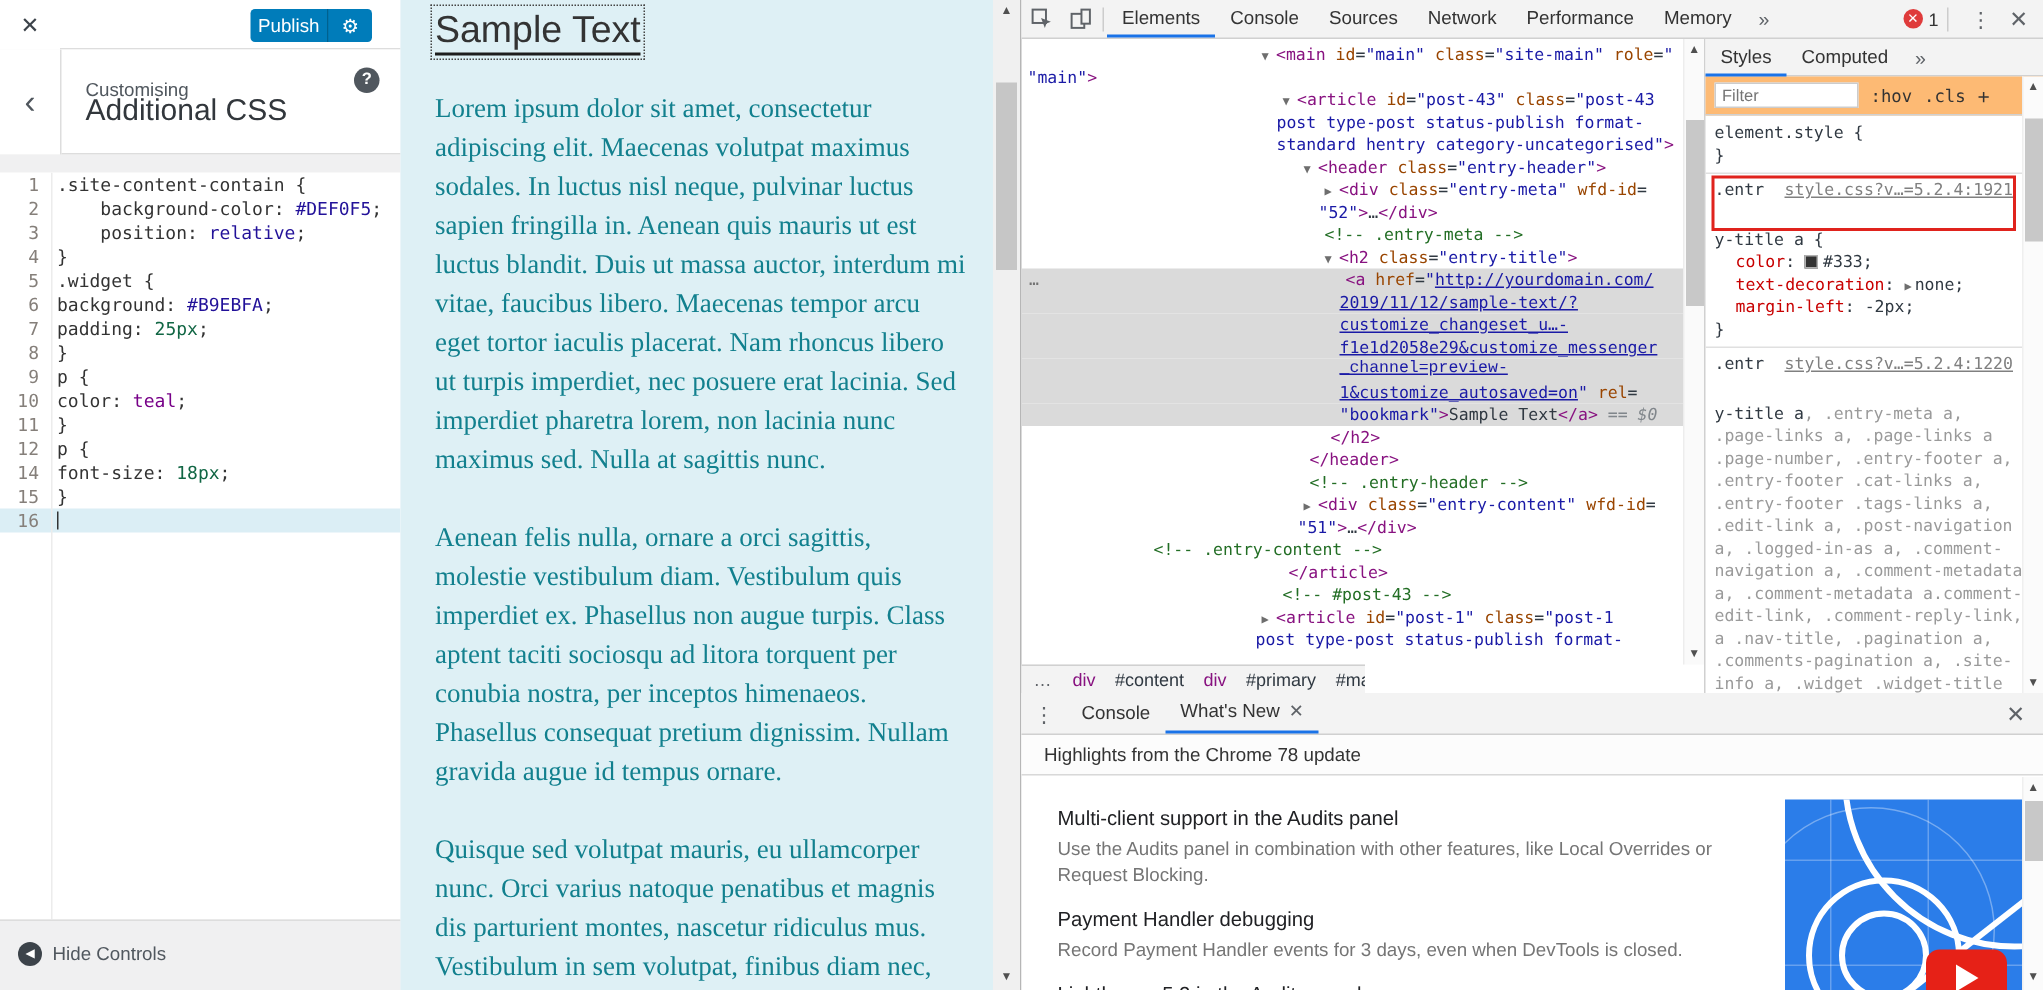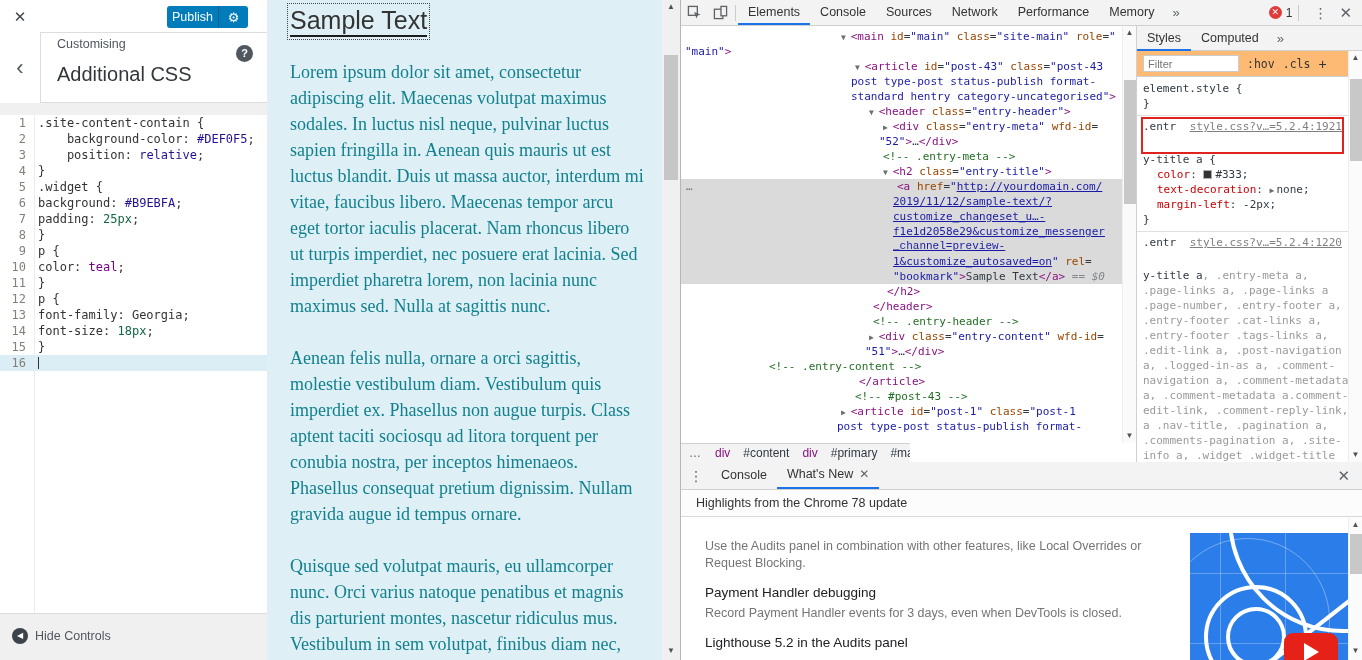--- a/index.html
+++ b/index.html
@@ -12,21 +12,21 @@
   .cz-topbar { position:absolute; left:0; top:0; right:0; height:33px; background:#fff; border-bottom:1px solid #ddd; }
   .cz-close { position:absolute; left:0; top:0; width:40px; height:33px; border:none; background:#fff;
     font-size:15px; color:#3c434a; cursor:pointer; }
   .cz-publish { position:absolute; left:167px; top:6px; width:51px; height:22px; background:#007cba; color:#fff;
     border:none; font-size:12.5px; border-radius:3px 0 0 3px; cursor:pointer; }
   .cz-gear { position:absolute; left:218px; top:6px; width:30px; height:22px; background:#007cba; color:#fff;
     border:none; border-left:1px solid #00618f; font-size:13px; border-radius:0 3px 3px 0; cursor:pointer; }
   .cz-header { position:absolute; left:0; top:33px; right:0; height:70px; background:#fff; border-bottom:1px solid #ddd; }
   .cz-back { position:absolute; left:0; top:0; width:41px; height:70px; border:none; background:#fff; border-right:1px solid #ddd;
     font-size:22px; color:#50575e; cursor:pointer; }
-  .cz-kicker { position:absolute; left:57px; top:4px; font-size:12.5px; color:#50575e; }
+  .cz-kicker { position:absolute; left:57px; top:20px; font-size:12.5px; color:#50575e; }
   .cz-title { position:absolute; left:57px; top:30px; font-size:20px; color:#32373c; font-weight:400; }
   .cz-help { position:absolute; right:14px; top:12px; width:17px; height:17px; border-radius:50%; background:#50575e;
     color:#fff; font-size:11px; font-weight:bold; text-align:center; line-height:17px; cursor:pointer; }
   .cz-editor { position:absolute; left:0; top:115px; right:0; height:498px; background:#fff; overflow:hidden; cursor:text; }
   .gutter-rule { position:absolute; left:34px; top:0; bottom:0; width:1px; background:#ececec; }
   .cm-line { display:flex; height:16px; line-height:16px; font-size:12px; white-space:pre; }
   .cm-line.active { background:#dbeef5; }
   .cm-gutter { width:34px; text-align:right; padding-right:8px; color:#857f7a; flex:0 0 auto; }
   .cm-code { padding-left:4px; }
   .cm-p { color:#333; } .cm-a { color:#219; } .cm-k { color:#708; } .cm-n { color:#164; }
@@ -156,21 +156,20 @@
         <div class="cm-line"><span class="cm-gutter">3</span><span class="cm-code"><span class="cm-p">    position: </span><span class="cm-a">relative</span><span class="cm-p">;</span></span></div>
         <div class="cm-line"><span class="cm-gutter">4</span><span class="cm-code"><span class="cm-p">}</span></span></div>
         <div class="cm-line"><span class="cm-gutter">5</span><span class="cm-code"><span class="cm-p">.widget {</span></span></div>
         <div class="cm-line"><span class="cm-gutter">6</span><span class="cm-code"><span class="cm-p">background: </span><span class="cm-a">#B9EBFA</span><span class="cm-p">;</span></span></div>
         <div class="cm-line"><span class="cm-gutter">7</span><span class="cm-code"><span class="cm-p">padding: </span><span class="cm-n">25px</span><span class="cm-p">;</span></span></div>
         <div class="cm-line"><span class="cm-gutter">8</span><span class="cm-code"><span class="cm-p">}</span></span></div>
         <div class="cm-line"><span class="cm-gutter">9</span><span class="cm-code"><span class="cm-p">p {</span></span></div>
         <div class="cm-line"><span class="cm-gutter">10</span><span class="cm-code"><span class="cm-p">color: </span><span class="cm-k">teal</span><span class="cm-p">;</span></span></div>
         <div class="cm-line"><span class="cm-gutter">11</span><span class="cm-code"><span class="cm-p">}</span></span></div>
         <div class="cm-line"><span class="cm-gutter">12</span><span class="cm-code"><span class="cm-p">p {</span></span></div>
-        <div class="cm-line"><span class="cm-gutter">13</span><span class="cm-code"><span class="cm-p">font-family: Georgia;</span></span></div>
         <div class="cm-line"><span class="cm-gutter">14</span><span class="cm-code"><span class="cm-p">font-size: </span><span class="cm-n">18px</span><span class="cm-p">;</span></span></div>
         <div class="cm-line"><span class="cm-gutter">15</span><span class="cm-code"><span class="cm-p">}</span></span></div>
         <div class="cm-line active"><span class="cm-gutter">16</span><span class="cm-code"><span class="cm-p"></span><span class="cm-cursor"></span></span></div>
       </div>
   </div>
   <div class="cz-footer">
     <button class="cz-hide">
       <span class="cz-hide-dot">◀</span>
       <span>Hide Controls</span>
     </button>
@@ -346,20 +345,21 @@
             <span>What's New</span>
             <span class="tab-x">✕</span>
           </div>
         </div>
       <button class="drawer-close">✕</button>
     </div>
     <div class="wn-header">Highlights from the Chrome 78 update</div>
     <div class="wn-content">
       <div id="wn-items">
           <div class="wn-item">
+            <div class="wn-title">Multi-client support in the Audits panel</div>
             <div class="wn-desc">Use the Audits panel in combination with other features, like Local Overrides or Request Blocking.</div>
           </div>
           <div class="wn-item">
             <div class="wn-title">Payment Handler debugging</div>
             <div class="wn-desc">Record Payment Handler events for 3 days, even when DevTools is closed.</div>
           </div>
           <div class="wn-item">
             <div class="wn-title">Lighthouse 5.2 in the Audits panel</div>
           </div>
         </div>

